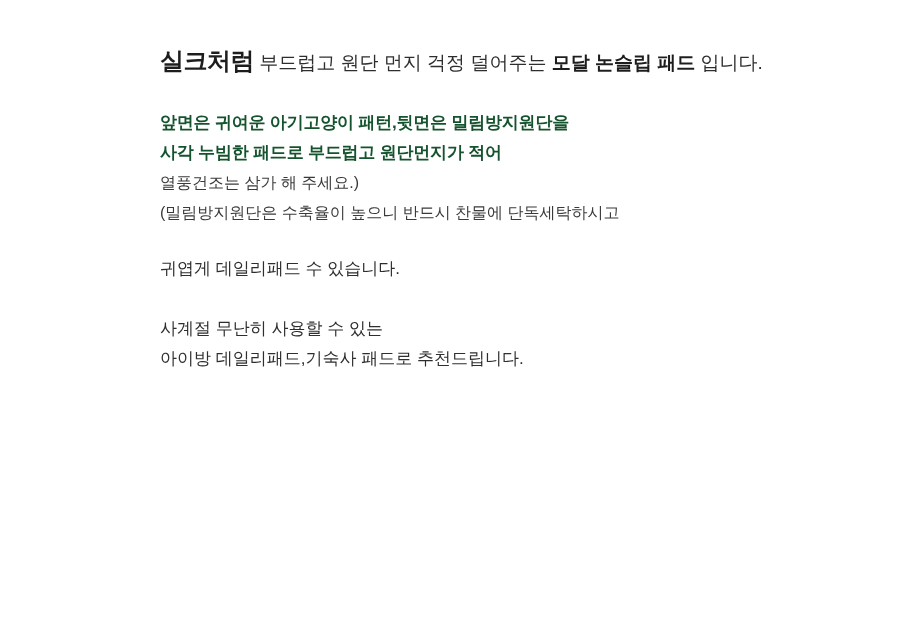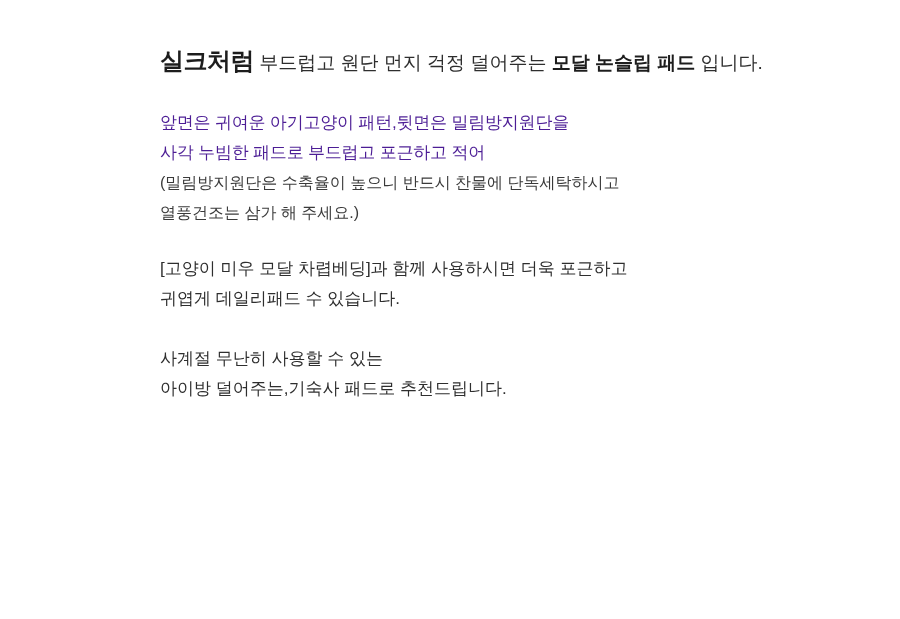--- a/index.html
+++ b/index.html
@@ -47,52 +47,51 @@
     margin-top: 26px;
   }
 
   .line {
     font-size: 17px;
     line-height: 30px;
     color: #2e2e2e;
     white-space: nowrap;
   }
   .line.bold {
-    font-weight: normal;
-    color: #4c1d95;
+    font-weight: bold;
+    color: #14532d;
     letter-spacing: -0.2px;
   }
   .line.note {
     font-size: 16px;
     color: #3a3a3a;
   }
 </style>
 </head>
 <body>
 
 <div class="page">
 
   <p class="headline">
     <span class="strong-lg">실크처럼</span><span> 부드럽고 원단 먼지 걱정 덜어주는 </span><span class="strong">모달 논슬립 패드</span><span> 입니다.</span>
   </p>
 
   <div class="block">
     <div class="line bold">앞면은 귀여운 아기고양이 패턴,뒷면은 밀림방지원단을</div>
-    <div class="line bold">사각 누빔한 패드로 부드럽고 포근하고 적어</div>
+    <div class="line bold">사각 누빔한 패드로 부드럽고 원단먼지가 적어</div>
   </div>
 
   <div>
+    <div class="line note">열풍건조는 삼가 해 주세요.)</div>
     <div class="line note">(밀림방지원단은 수축율이 높으니 반드시 찬물에 단독세탁하시고</div>
-    <div class="line note">열풍건조는 삼가 해 주세요.)</div>
   </div>
 
 
   <div class="block tight">
-    <div class="line">[고양이 미우 모달 차렵베딩]과 함께 사용하시면 더욱 포근하고</div>
     <div class="line">귀엽게 데일리패드 수 있습니다.</div>
   </div>
 
   <div class="block">
     <div class="line">사계절 무난히 사용할 수 있는</div>
-    <div class="line">아이방 덜어주는,기숙사 패드로 추천드립니다.</div>
+    <div class="line">아이방 데일리패드,기숙사 패드로 추천드립니다.</div>
   </div>
 
 </div>
 
 </body></html>

